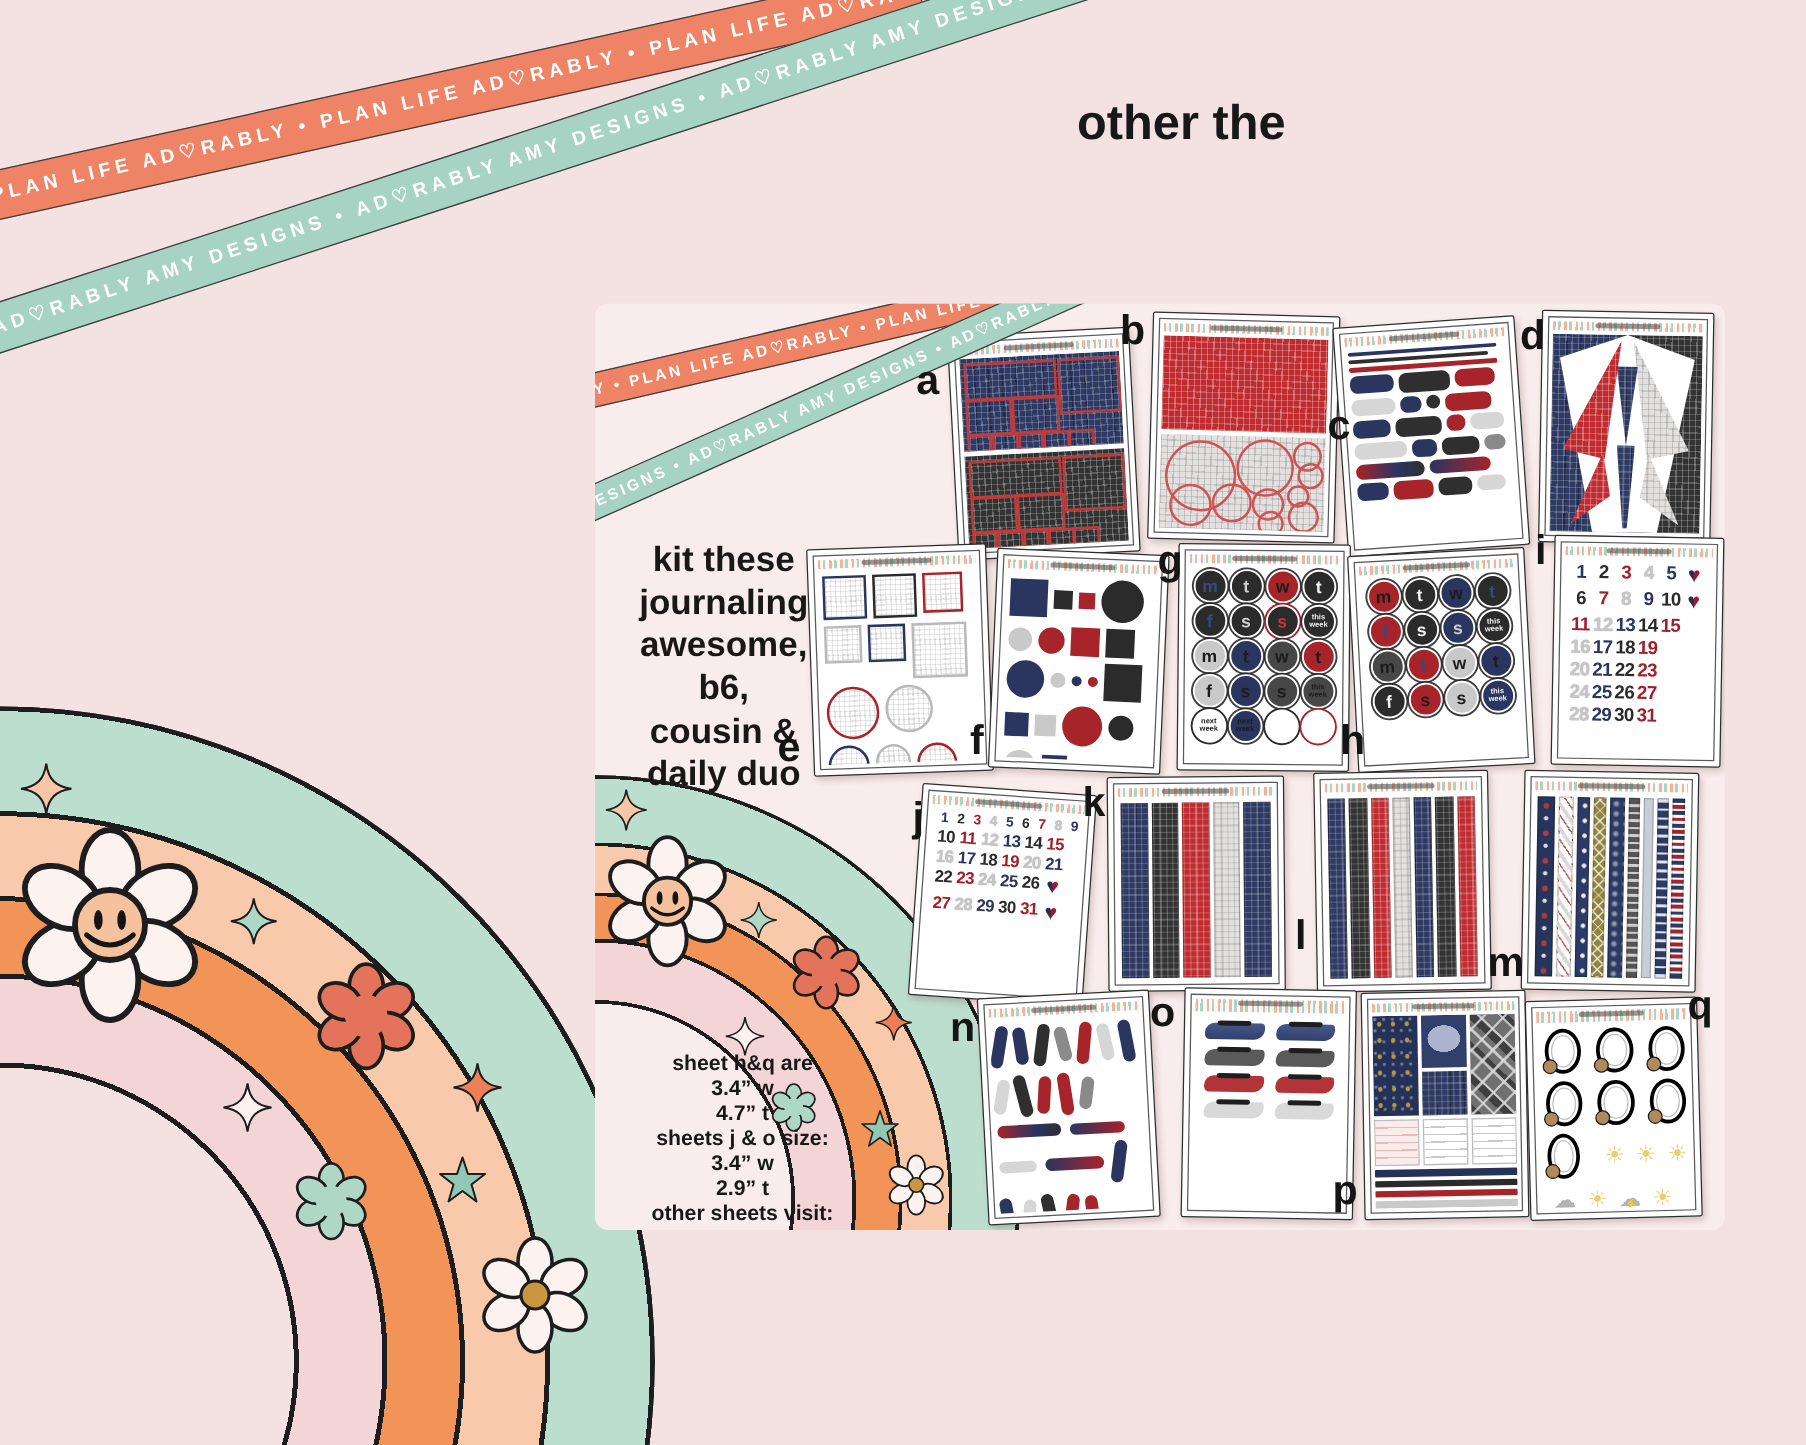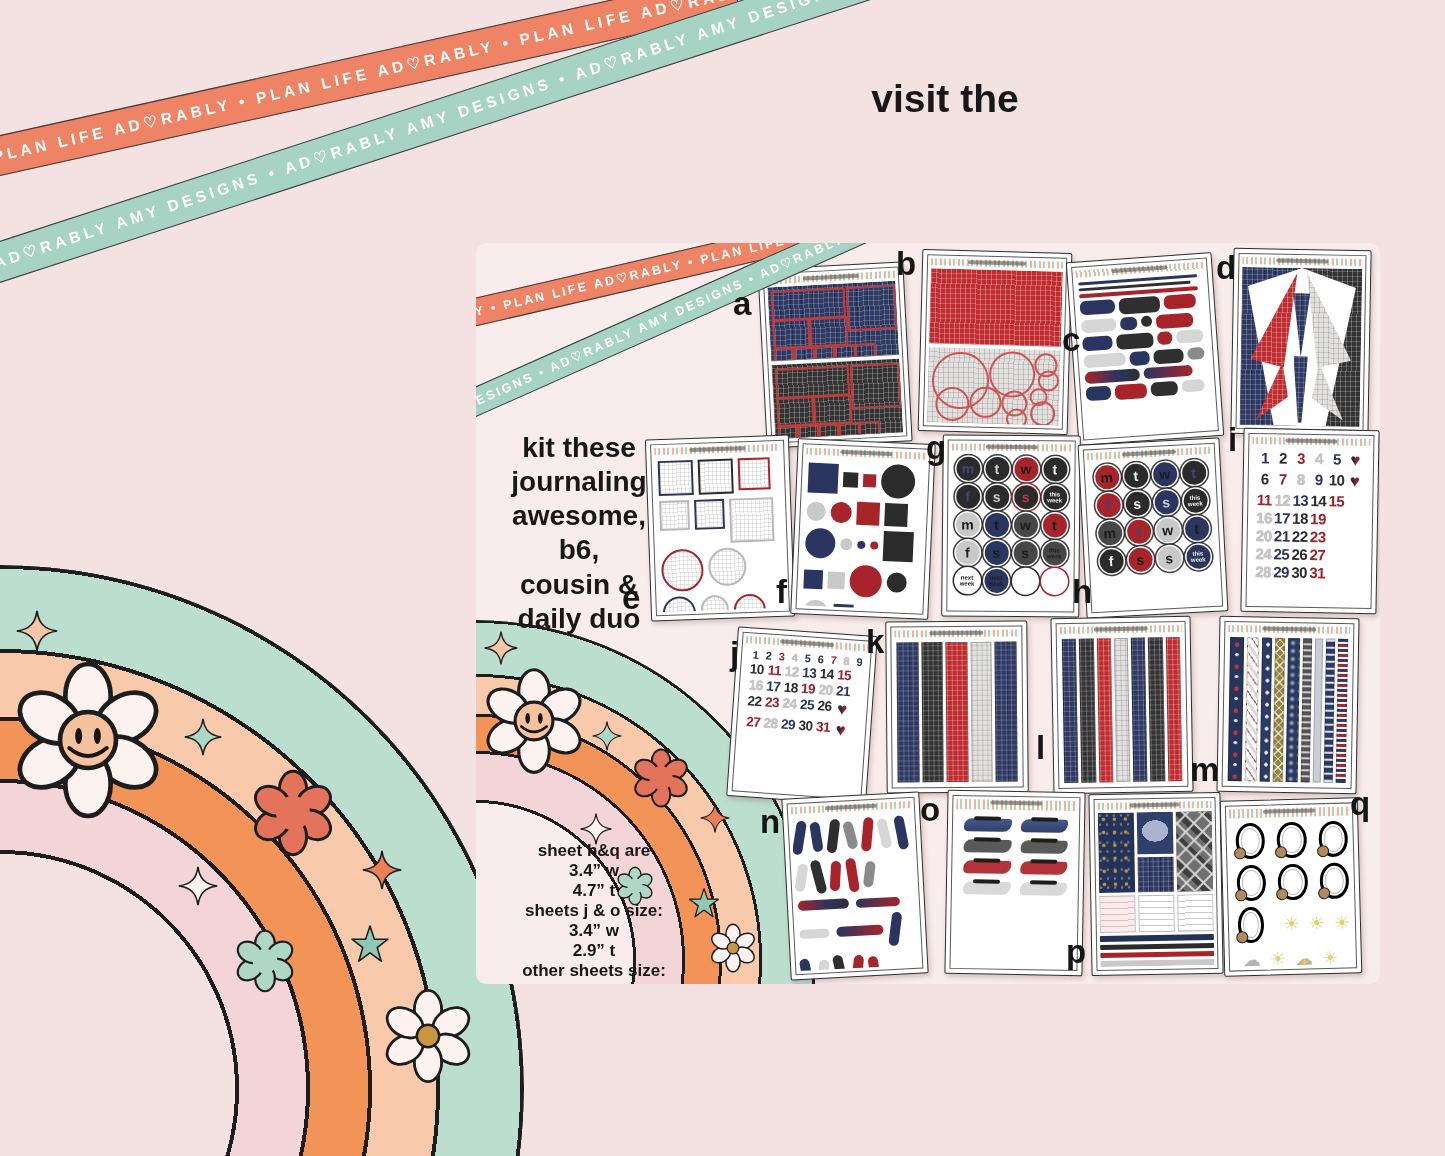--- a/index.html
+++ b/index.html
@@ -252,21 +252,21 @@
   </svg>
 <svg class="deco" viewBox="0 0 120 120" style="left:380px;top:988px;width:96px;height:96px">
   <use href="#sym-daisy"></use>
     <circle cx="60" cy="60" r="14" fill="#c9973f" stroke="#1d1d1d" stroke-width="3"></circle>
 </svg>
 
 <div class="ribbon orange" id="rb1">PLAN LIFE AD♡RABLY • PLAN LIFE AD♡RABLY • PLAN LIFE AD♡RABLY</div>
 <div class="ribbon teal" id="rb2">AD♡RABLY AMY DESIGNS • AD♡RABLY AMY DESIGNS • AD♡RABLY AMY DESIGNS</div>
 
 <div class="heading">
-  <span>visit the</span>
+  <span>other the</span>
 </div>
 
 <div class="panel">
   <div class="rainbow-small"></div>
   <svg class="deco" viewBox="0 0 100 100" style="left:8px;top:388px;width:34px;height:34px;color:#f7c6a6">
       <use href="#sym-sparkle"></use>
     </svg>
   <svg class="deco" viewBox="0 0 120 120" style="left:4px;top:424px;width:108px;height:108px">
     <use href="#sym-daisy"></use>
     <circle cx="60" cy="60" r="21" fill="#f6c29d" stroke="#1d1d1d" stroke-width="3.5"></circle>
@@ -308,21 +308,21 @@
     <span>daily duo</span>
   </div>
 
   <div class="size-info">
     <span>sheet h&amp;q are</span>
     <span>3.4” w</span>
     <span>4.7” t</span>
     <span>sheets j &amp; o size:</span>
     <span>3.4” w</span>
     <span>2.9” t</span>
-    <span>other sheets size:</span>
+    <span>other sheets visit:</span>
     <span>4.88” w</span>
 
   </div>
 
   <div class="sheet" style="left:286px;top:22px;width:136px;height:170px;transform:rotate(-3deg)">
     <div class="inner">
         <div class="shead"></div>
       <div class="sbody col">
         <div class="half plaid-navy">
             <span class="rb" style="left: 2%; top: 5%; width: 55%; height: 36%;"></span>

